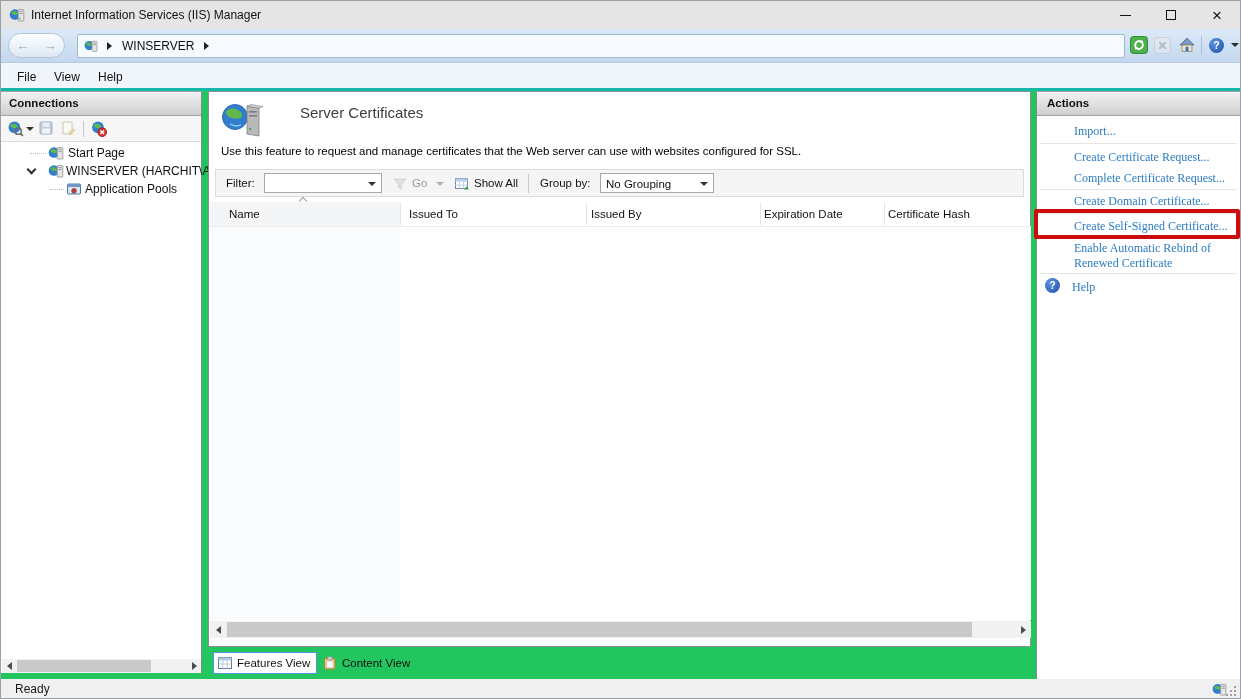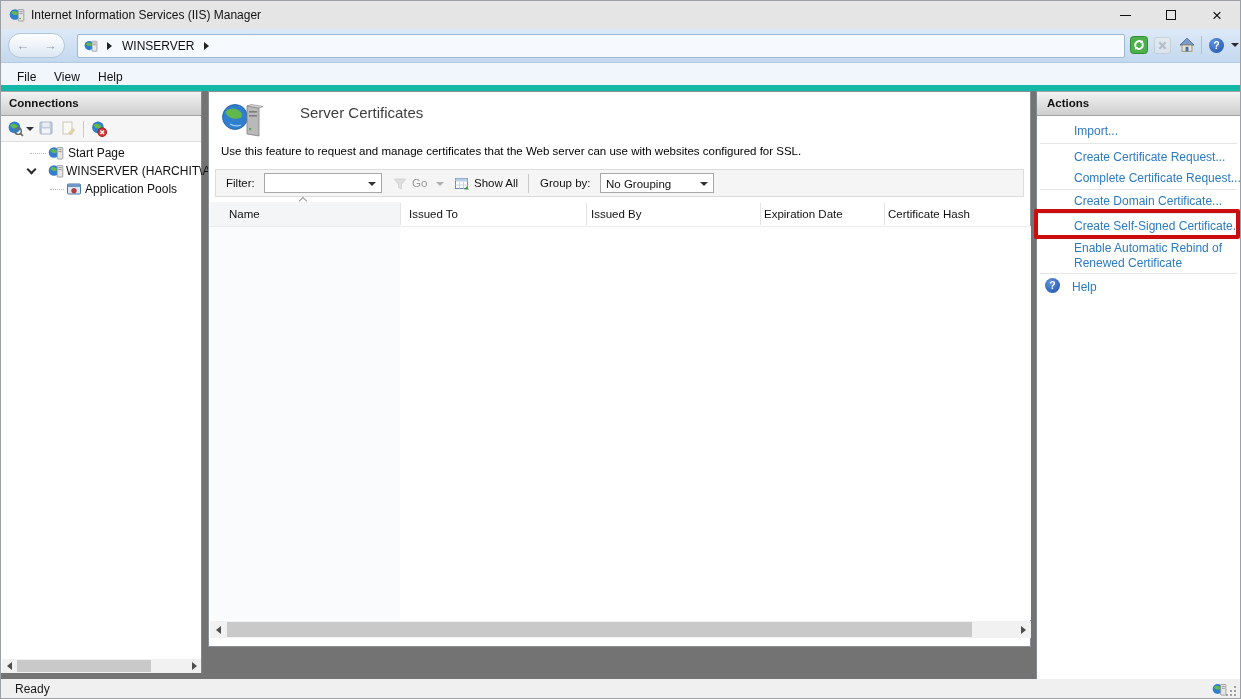--- a/index.html
+++ b/index.html
@@ -19,24 +19,24 @@
   .navpill{left:7px;top:4px;width:57px;height:25px;border-radius:13px;background:linear-gradient(#fdfeff,#dde8f3);border:1px solid #b3c6d9;display:flex;align-items:center;justify-content:space-around;}
   .nav-arrow{font-size:13px;color:#93a2b2;line-height:1;}
   .addrfield{left:76px;top:5px;width:1048px;height:24px;background:#f6fafe;border:1px solid #9fb8d1;border-radius:2px;display:flex;align-items:center;}
   .tri-r{width:0;height:0;border-top:4px solid transparent;border-bottom:4px solid transparent;border-left:5px solid #222;display:inline-block;}
   .tri-d{width:0;height:0;border-left:4px solid transparent;border-right:4px solid transparent;border-top:4px solid #333;display:inline-block;}
   .addr-text{font-size:12px;color:#111;margin:0 10px 0 10px;}
   .bandicons{top:6px;left:1128px;height:20px;display:flex;align-items:center;gap:5px;}
   .bandbtn{width:19px;height:19px;display:flex;align-items:center;justify-content:center;}
   .vdiv{width:1px;height:18px;background:#a9c0d6;}
   
-  .menubar{left:0;top:62px;width:100%;height:28px;background:#f0f6fc;border-bottom:6px solid #14b8a6;}
+  .menubar{left:0;top:62px;width:100%;height:28px;background:#f0f6fc;border-bottom:3px solid #14b8a6;}
   .menu-item{top:0;height:28px;line-height:28px;font-size:12px;color:#111;padding:0 4px;}
   
-  .workspace{left:0;top:90px;width:100%;height:588px;background:#737373;}
+  .workspace{left:0;top:90px;width:100%;height:588px;background:#22c55e;}
   .panel-header{left:0;top:0;width:100%;height:24px;background:linear-gradient(#f3f3f3,#cecece);border-bottom:1px solid #a3a3a3;font-size:11.5px;font-weight:bold;color:#111;line-height:23px;padding-left:8px;}
   
   .leftpanel{left:0;top:0;width:201px;height:582px;background:#fff;border-right:1px solid #828790;border-top:1px solid #a3a3a3;}
   .cn-toolbar{left:0;top:24px;width:100%;height:26px;background:#f6f6f6;border-bottom:1px solid #dcdcdc;}
   .tree-label{font-size:12px;color:#111;line-height:18px;white-space:nowrap;}
   .chev-down{width:7px;height:7px;border-left:2px solid #2b2b2b;border-bottom:2px solid #2b2b2b;transform:rotate(-45deg);display:inline-block;}
   .chev-right{width:6px;height:6px;border-top:1px solid #8a8a8a;border-right:1px solid #8a8a8a;transform:rotate(45deg);display:inline-block;}
   .dotstub{border-top:1px dotted #bdbdbd;height:0;}
   
   .mainpanel{left:207px;top:0;width:823px;height:556px;background:#fff;border:1px solid #8a8f96;}
@@ -56,21 +56,21 @@
   .sb-track{background:#f1f1f1;}
   .sb-thumb{background:#c9c9c9;}
   .sb-btn{background:#f1f1f1;display:flex;align-items:center;justify-content:center;}
   .tri-left{width:0;height:0;border-top:4px solid transparent;border-bottom:4px solid transparent;border-right:5px solid #4d4d4d;}
   .tri-rightb{width:0;height:0;border-top:4px solid transparent;border-bottom:4px solid transparent;border-left:5px solid #4d4d4d;}
   
   .tab{height:22px;display:flex;align-items:center;gap:5px;font-size:11.5px;color:#111;padding:0 6px 0 4px;}
   .tab.selected{border:1px solid #4f97e0;background:#fff;}
   
   .actionspanel{left:1035px;top:0;width:206px;height:588px;background:#fff;border-left:1px solid #828790;border-top:1px solid #a3a3a3;}
-  .action-link{font-size:12px;line-height:16px;white-space:nowrap;cursor:pointer;}
+  .action-link{font-size:12px;line-height:16px;white-space:nowrap;cursor:pointer;font-family:Liberation Serif, serif;}
   .action-sep{left:3px;width:197px;height:1px;background:#e5e5e5;}
   .help-badge{width:15px;height:15px;border-radius:50%;background:radial-gradient(circle at 35% 30%,#5e93e0,#1d4fa8);color:#fff;font-size:10px;font-weight:bold;display:flex;align-items:center;justify-content:center;}
   .redbox{border:4px solid #cb0d0d;border-radius:2px;background:transparent;z-index:10;}
   
   .statusbar{left:0;top:678px;width:100%;height:21px;background:#f0f0f0;}
   .status-text{left:14px;top:0;height:21px;line-height:21px;font-size:12px;color:#1a1a1a;}
   .grip{right:2px;bottom:2px;width:12px;height:12px;}
   .grip i{position:absolute;width:2px;height:2px;background:#a0a0a0;}
   .ico{display:inline-block;line-height:0;}
   .disabled{opacity:.5;}
@@ -320,20 +320,44 @@
         <div class="abs sb-btn" style="left:0;top:0;width:16px;height:17px;">
             <span class="tri-left"></span>
           </div>
         <div class="abs sb-thumb" style="left:17px;top:1px;width:745px;height:15px;"></div>
         <div class="abs sb-btn" style="right:0;top:0;width:16px;height:17px;">
             <span class="tri-rightb"></span>
           </div>
       </div>
     </div>
 
+    <div class="abs" style="left:205px;top:560px;width:825px;height:24px;">
+      <div class="abs tab selected" style="left:7px;top:1px;">
+        <span class="ico">
+          <svg width="14" height="14" viewBox="0 0 14 14">
+              <rect x="0.5" y="1.5" width="13" height="11" fill="#fff" stroke="#5a7ca6"></rect>
+              <rect x="0.5" y="1.5" width="13" height="3" fill="#aecbe8"></rect>
+              <line x1="4.8" y1="4.5" x2="4.8" y2="12.5" stroke="#b8c8d8"></line>
+              <line x1="9.2" y1="4.5" x2="9.2" y2="12.5" stroke="#b8c8d8"></line>
+              <line x1="0.5" y1="8" x2="13.5" y2="8" stroke="#b8c8d8"></line>
+            </svg>
+        </span>
+        <span>Features View</span>
+      </div>
+      <div class="abs tab" style="left:113px;top:1px;">
+        <span class="ico">
+          <svg width="14" height="14" viewBox="0 0 14 14">
+              <rect x="1.5" y="2.5" width="10.5" height="10.5" rx="1" fill="#e8c87a" stroke="#a8883a"></rect>
+              <rect x="4.5" y="0.8" width="4.6" height="3.2" rx="0.5" fill="#cfcfcf" stroke="#8a8a8a" stroke-width="0.6"></rect>
+              <rect x="3.5" y="5" width="6.5" height="6.8" fill="#fff" stroke="#bbb" stroke-width="0.6"></rect>
+            </svg>
+        </span>
+        <span>Content View</span>
+      </div>
+    </div>
 
     <div class="abs actionspanel">
       <div class="abs panel-header" style="padding-left:10px;">Actions</div>
       <span class="abs action-link" style="left:37px;top:31px;color:#2b7bc2;">Import...</span>
       <div class="abs action-sep" style="top:51px;"></div>
       <span class="abs action-link" style="left:37px;top:57px;color:#2b7bc2;">Create Certificate Request...</span>
       <span class="abs action-link" style="left:37px;top:78px;color:#2b7bc2;">Complete Certificate Request...</span>
       <div class="abs action-sep" style="top:97px;"></div>
       <span class="abs action-link" style="left:37px;top:101px;color:#2b7bc2;">Create Domain Certificate...</span>
       <div class="abs action-sep" style="top:121px;"></div>

